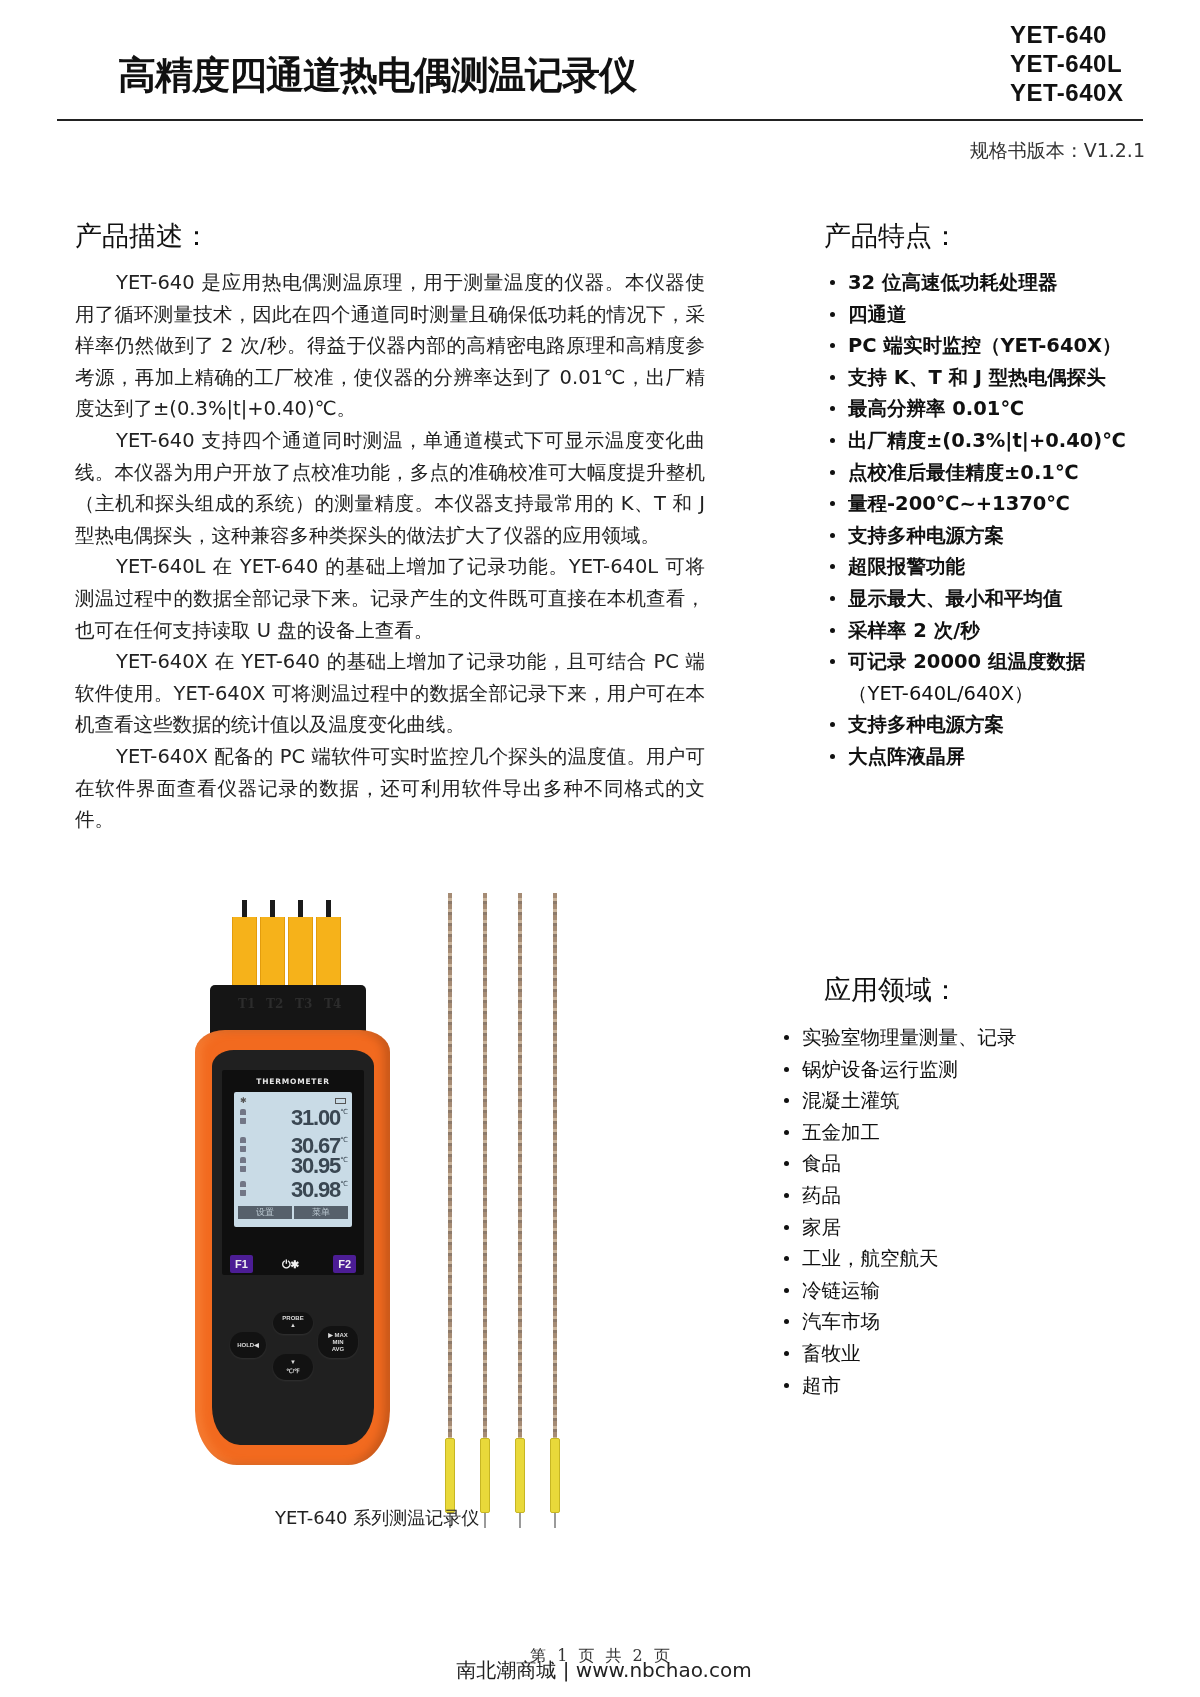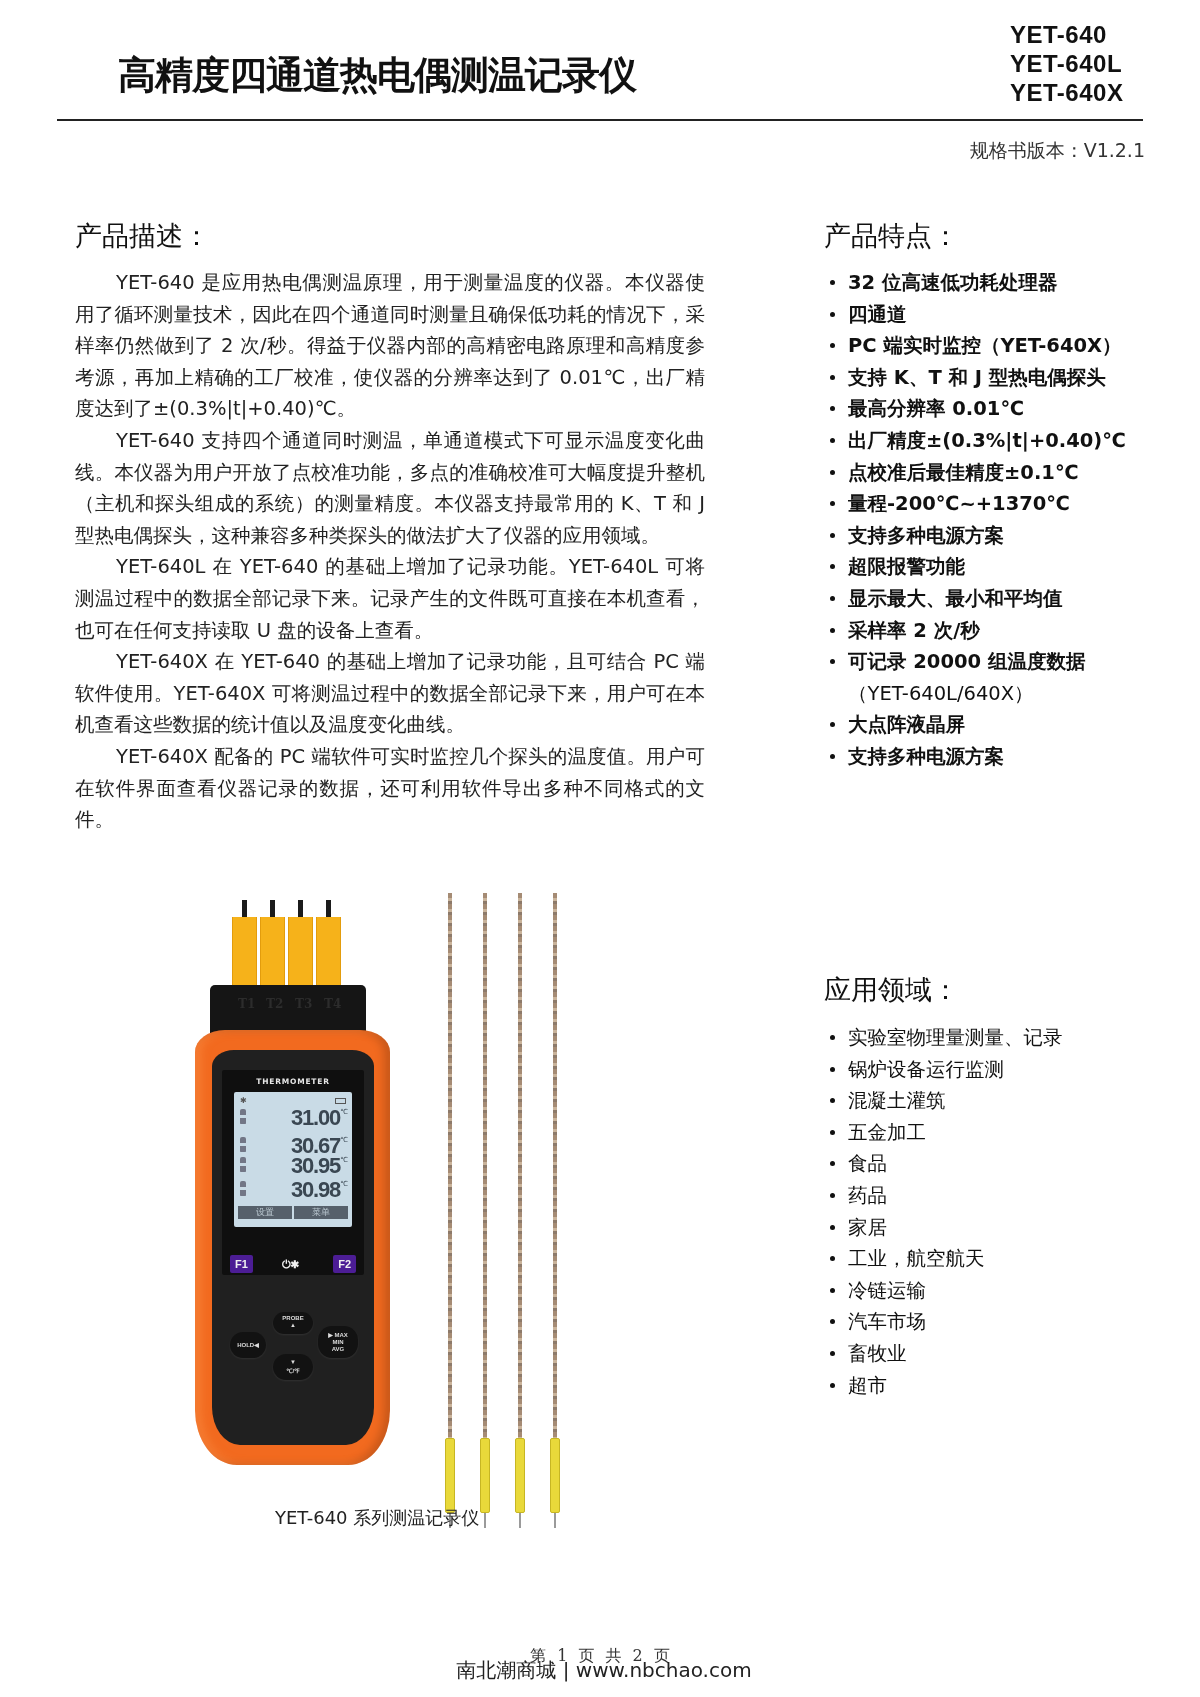--- a/index.html
+++ b/index.html
@@ -93,26 +93,26 @@
   <li>最高分辨率 0.01℃</li>
   <li>出厂精度±(0.3%|t|+0.40)℃</li>
   <li>点校准后最佳精度±0.1℃</li>
   <li>量程-200℃~+1370℃</li>
   <li>支持多种电源方案</li>
   <li>超限报警功能</li>
   <li>显示最大、最小和平均值</li>
   <li>采样率 2 次/秒</li>
   <li>可记录 20000 组温度数据</li>
   <li class="cont" style="font-weight:normal;">（YET-640L/640X）</li>
+  <li>支持多种电源方案</li>
   <li>大点阵液晶屏</li>
-  <li>支持多种电源方案</li>
 </ul>
 
 <div class="abs h2" style="left:824px; top:972px;">应用领域：</div>
-<ul class="abs blist apps" style="left:826px; top:1022px;">
+<ul class="abs blist apps" style="left:780px; top:1022px;">
   <li>实验室物理量测量、记录</li>
   <li>锅炉设备运行监测</li>
   <li>混凝土灌筑</li>
   <li>五金加工</li>
   <li>食品</li>
   <li>药品</li>
   <li>家居</li>
   <li>工业，航空航天</li>
   <li>冷链运输</li>
   <li>汽车市场</li>

